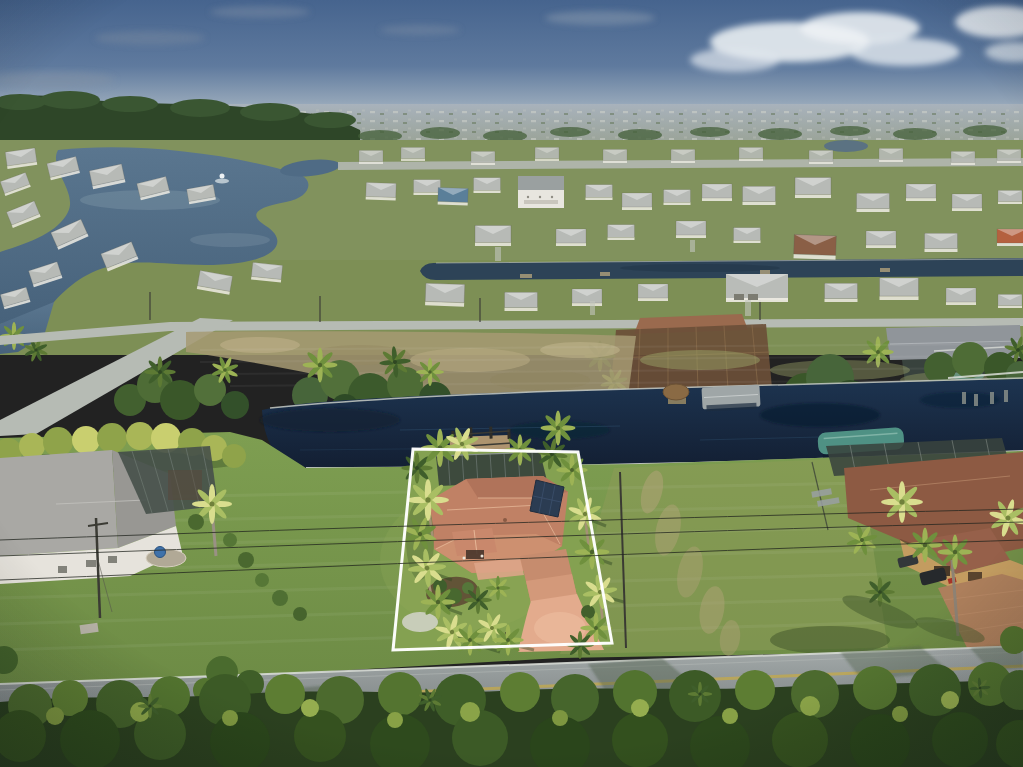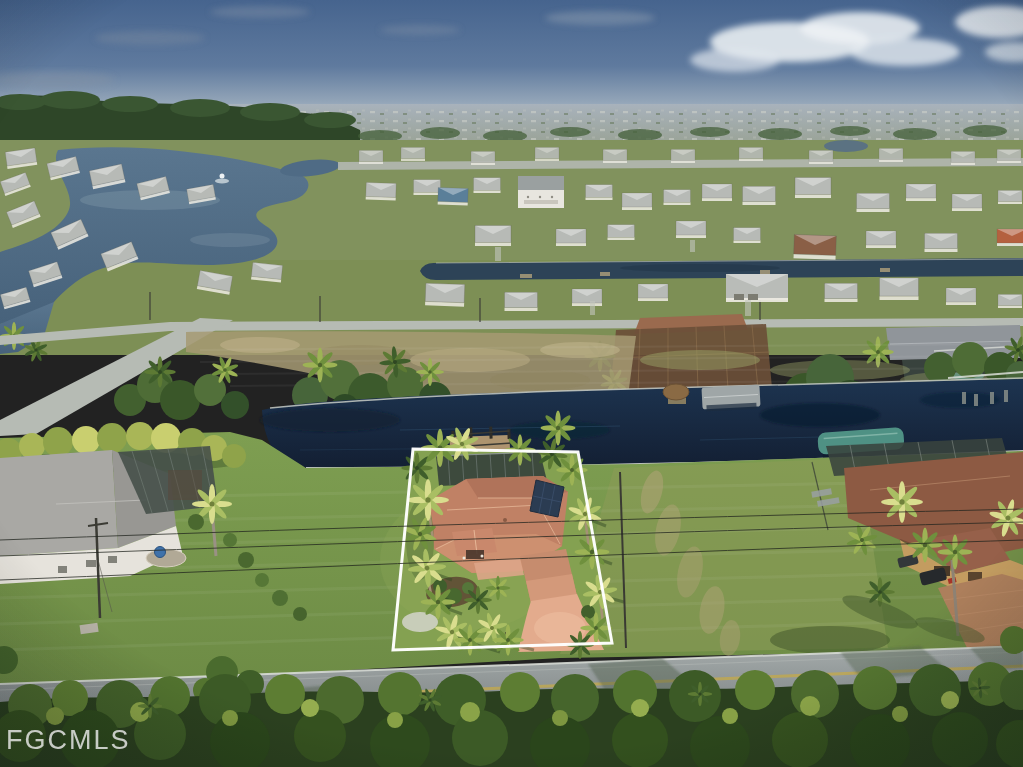--- a/index.html
+++ b/index.html
@@ -689,14 +689,13 @@
   </g>
   <use href="#pD" transform="translate(150 706) scale(.7)"></use>
   <use href="#pD" transform="translate(430 700) scale(.7) rotate(25)"></use>
   <use href="#pD" transform="translate(700 694) scale(.7)"></use>
   <use href="#pD" transform="translate(980 688) scale(.6) rotate(40)"></use>
 </g>
 
 <rect x="0" y="0" width="1023" height="767" fill="url(#vg)"></rect>
 </svg>
 
-<div class="watermark">FGCMLS</div>
 </div>
 
 </body></html>

